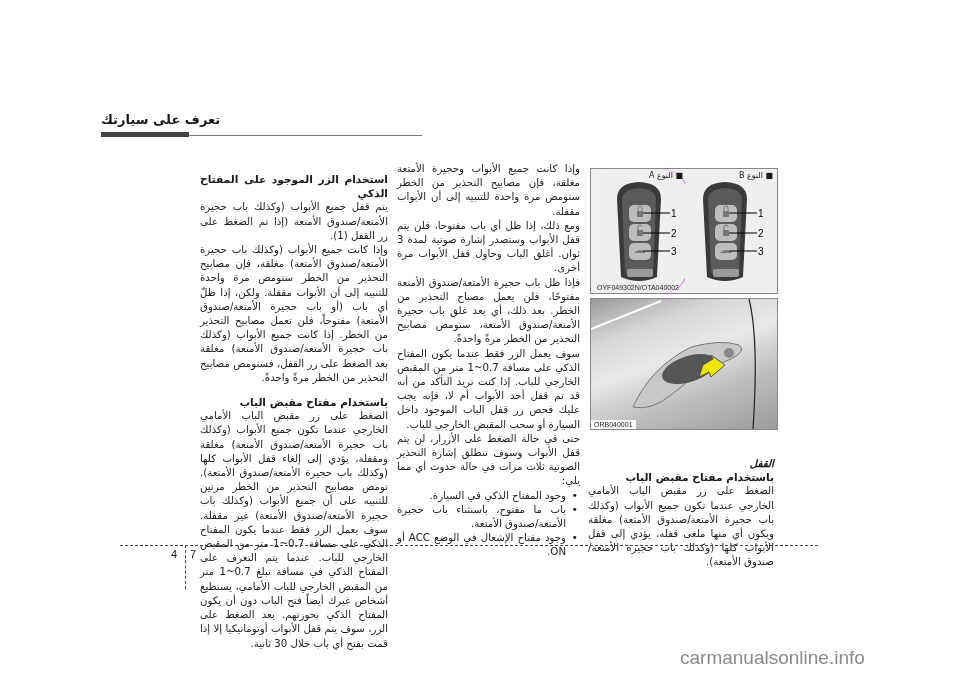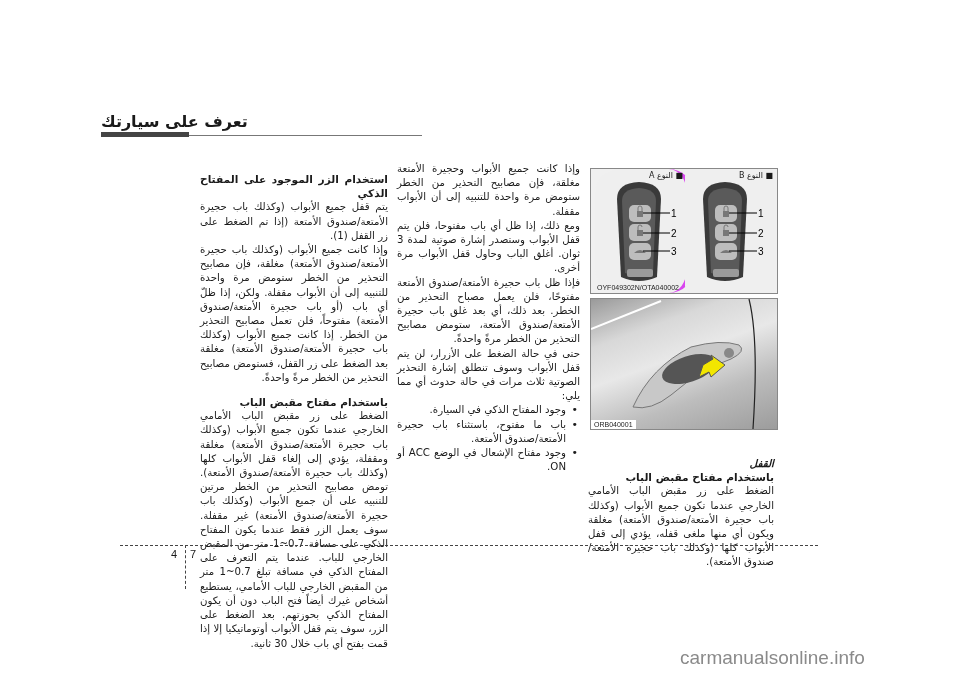--- a/index.html
+++ b/index.html
@@ -1,42 +1,42 @@
 <!DOCTYPE html>
 <html><head>
 <meta charset="utf-8">
 <style>
   html, body { margin:0; padding:0; background:#ffffff; }
   body { width:960px; height:678px; position:relative; overflow:hidden;
          font-family:"DejaVu Sans", sans-serif; color:#1a1a1a; }
   .abs { position:absolute; }
 
   
-  .hdr-title { left:101px; top:112px; font-size:16px; font-weight:bold; direction:rtl; }
+  .hdr-title { left:101px; top:112px; font-size:13px; font-weight:bold; direction:rtl; }
   .hdr-bar-dark { left:101px; top:132px; width:88px; height:5px; background:#444; }
   .hdr-bar-thin { left:189px; top:135px; width:233px; height:1px; background:#777; }
 
   
   .col { font-size:10.2px; line-height:14.2px; direction:rtl; text-align:justify; }
   .col p { margin:0; }
   .col .h { font-weight:bold; font-size:10.6px; }
   .col .hi { font-weight:bold; font-style:italic; font-size:10.4px; }
   .col .gap { height:10px; }
   .col ul { margin:0; padding:0 14px 0 0; list-style:none; }
   .col li { position:relative; }
   .col li::before { content:"•"; position:absolute; right:-12px; top:0; font-size:11px; }
 
   .col1 { left:200px; top:172px; width:188px; }
   .col2 { left:397px; top:162px; width:183px; }
   .col3 { left:588px; top:456px; width:186px; }
 
   
   .fig1 { left:590px; top:168px; width:186px; height:124px; border:1px solid #888; background:#f0f0f0; overflow:hidden; }
   .fig1 .panel { position:absolute; top:0; height:124px; width:92px; background:#efefef; }
-  .fig1 .panel.a { left:4px; border-right:7px solid #d946ef;border-radius:25px; }
+  .fig1 .panel.a { left:4px; border-right:1px solid #d946ef;border-radius:25px; }
   .fig1 .panel.b { left:94px;border-radius:7px; }
   .fig1 .lbl { position:absolute; top:2px; right:4px; font-size:8px; direction:rtl; }
   .fig1 .code { position:absolute; left:2px; bottom:2px; font-size:7px; font-family:"Liberation Sans", sans-serif; color:#222; }
   .fig2 { left:590px; top:298px; width:186px; height:130px; border:1px solid #888; overflow:hidden;
           background:linear-gradient(160deg,#9a9a9a 0%,#d8d8d8 25%,#e8e8e8 45%,#bdbdbd 70%,#9c9c9c 100%); }
   .fig2 .code { position:absolute; left:0; bottom:0; font-size:7px; background:#fff; padding:1px 3px; font-family:"Liberation Sans", sans-serif; }
 
   
   .foot-dash { left:120px; top:545px; width:698px; height:0; border-top:1px dashed #444; }
   .foot-vdash { left:185px; top:545px; width:0; height:44px; border-left:1px dashed #444; }
@@ -57,20 +57,21 @@
   <p>وإذا كانت جميع الأبواب (وكذلك باب حجيرة الأمتعة/صندوق الأمتعة) مغلقة، فإن مصابيح التحذير من الخطر ستومض مرة واحدة للتنبيه إلى أن الأبواب مقفلة. ولكن، إذا ظلّ أي باب (أو باب حجيرة الأمتعة/صندوق الأمتعة) مفتوحاً، فلن تعمل مصابيح التحذير من الخطر. إذا كانت جميع الأبواب (وكذلك باب حجيرة الأمتعة/صندوق الأمتعة) مغلقة بعد الضغط على زر القفل، فستومض مصابيح التحذير من الخطر مرةً واحدةً.</p>
   <div class="gap"></div>
   <p class="h">باستخدام مفتاح مقبض الباب</p>
   <p>الضغط على زر مقبض الباب الأمامي الخارجي عندما تكون جميع الأبواب (وكذلك باب حجيرة الأمتعة/صندوق الأمتعة) مغلقة ومقفلة، يؤدي إلى إلغاء قفل الأبواب كلها (وكذلك باب حجيرة الأمتعة/صندوق الأمتعة). تومض مصابيح التحذير من الخطر مرتين للتنبيه على أن جميع الأبواب (وكذلك باب حجيرة الأمتعة/صندوق الأمتعة) غير مقفلة. سوف يعمل الزر فقط عندما يكون المفتاح الذكي على مسافة 0.7~1 متر من المقبض الخارجي للباب. عندما يتم التعرف على المفتاح الذكي في مسافة تبلغ 0.7~1 متر من المقبض الخارجي للباب الأمامي، يستطيع أشخاص غيرك أيضاً فتح الباب دون أن يكون المفتاح الذكي بحوزتهم. بعد الضغط على الزر، سوف يتم قفل الأبواب أوتوماتيكيا إلا إذا قمت بفتح أي باب خلال 30 ثانية.</p>
 </div>
 
 <div class="abs col col2">
   <p>وإذا كانت جميع الأبواب وحجيرة الأمتعة مغلقة، فإن مصابيح التحذير من الخطر ستومض مرة واحدة للتنبيه إلى أن الأبواب مقفلة.</p>
   <p>ومع ذلك، إذا ظل أي باب مفتوحا، فلن يتم قفل الأبواب وستصدر إشارة صوتية لمدة 3 ثوان. أغلق الباب وحاول قفل الأبواب مرة أخرى.</p>
   <p>فإذا ظل باب حجيرة الأمتعة/صندوق الأمتعة مفتوحًا، فلن يعمل مصباح التحذير من الخطر. بعد ذلك، أي بعد غلق باب حجيرة الأمتعة/صندوق الأمتعة، ستومض مصابيح التحذير من الخطر مرةً واحدةً.</p>
+  <p>سوف يعمل الزر فقط عندما يكون المفتاح الذكي على مسافة 0.7~1 متر من المقبض الخارجي للباب. إذا كنت تريد التأكد من أنه قد تم قفل أحد الأبواب أم لا، فإنه يجب عليك فحص زر قفل الباب الموجود داخل السيارة أو سحب المقبض الخارجي للباب.</p>
   <p>حتى في حالة الضغط على الأزرار، لن يتم قفل الأبواب وسوف تنطلق إشارة التحذير الصوتية ثلاث مرات في حالة حدوث أي مما يلي:</p>
   <ul>
     <li>وجود المفتاح الذكي في السيارة.</li>
     <li>باب ما مفتوح، باستثناء باب حجيرة الأمتعة/صندوق الأمتعة.</li>
     <li>وجود مفتاح الإشعال في الوضع ACC أو ON.</li>
   </ul>
 </div>
 
 <div class="abs fig1">
   <div class="panel a">

